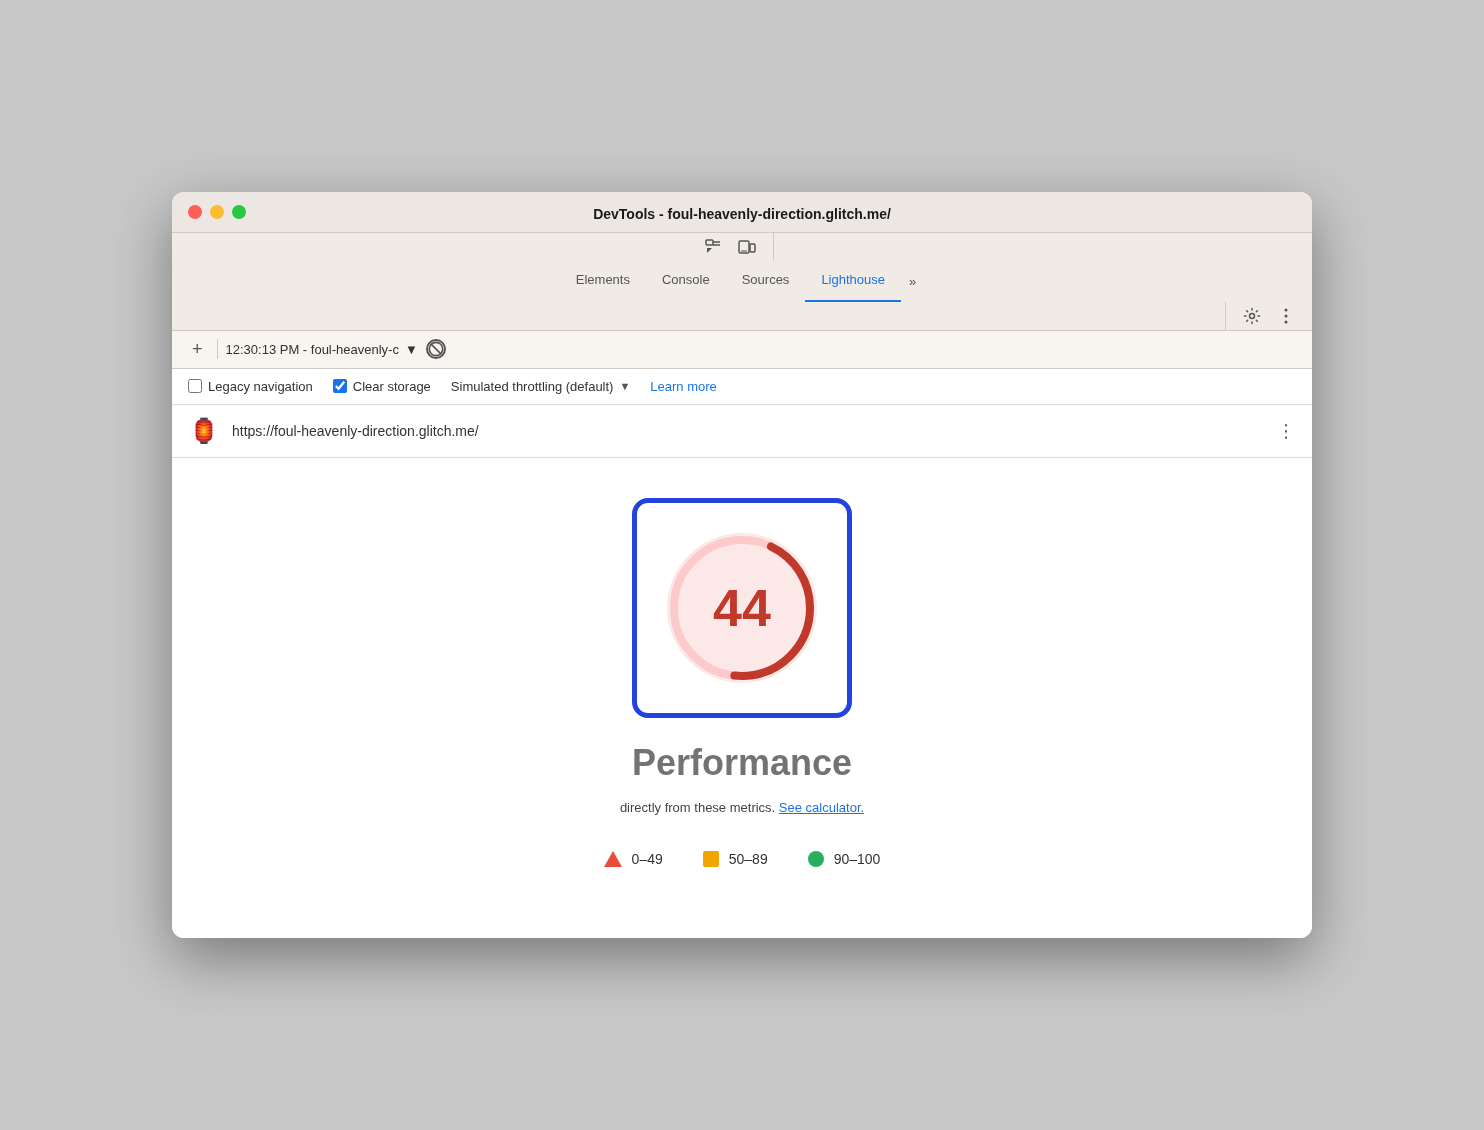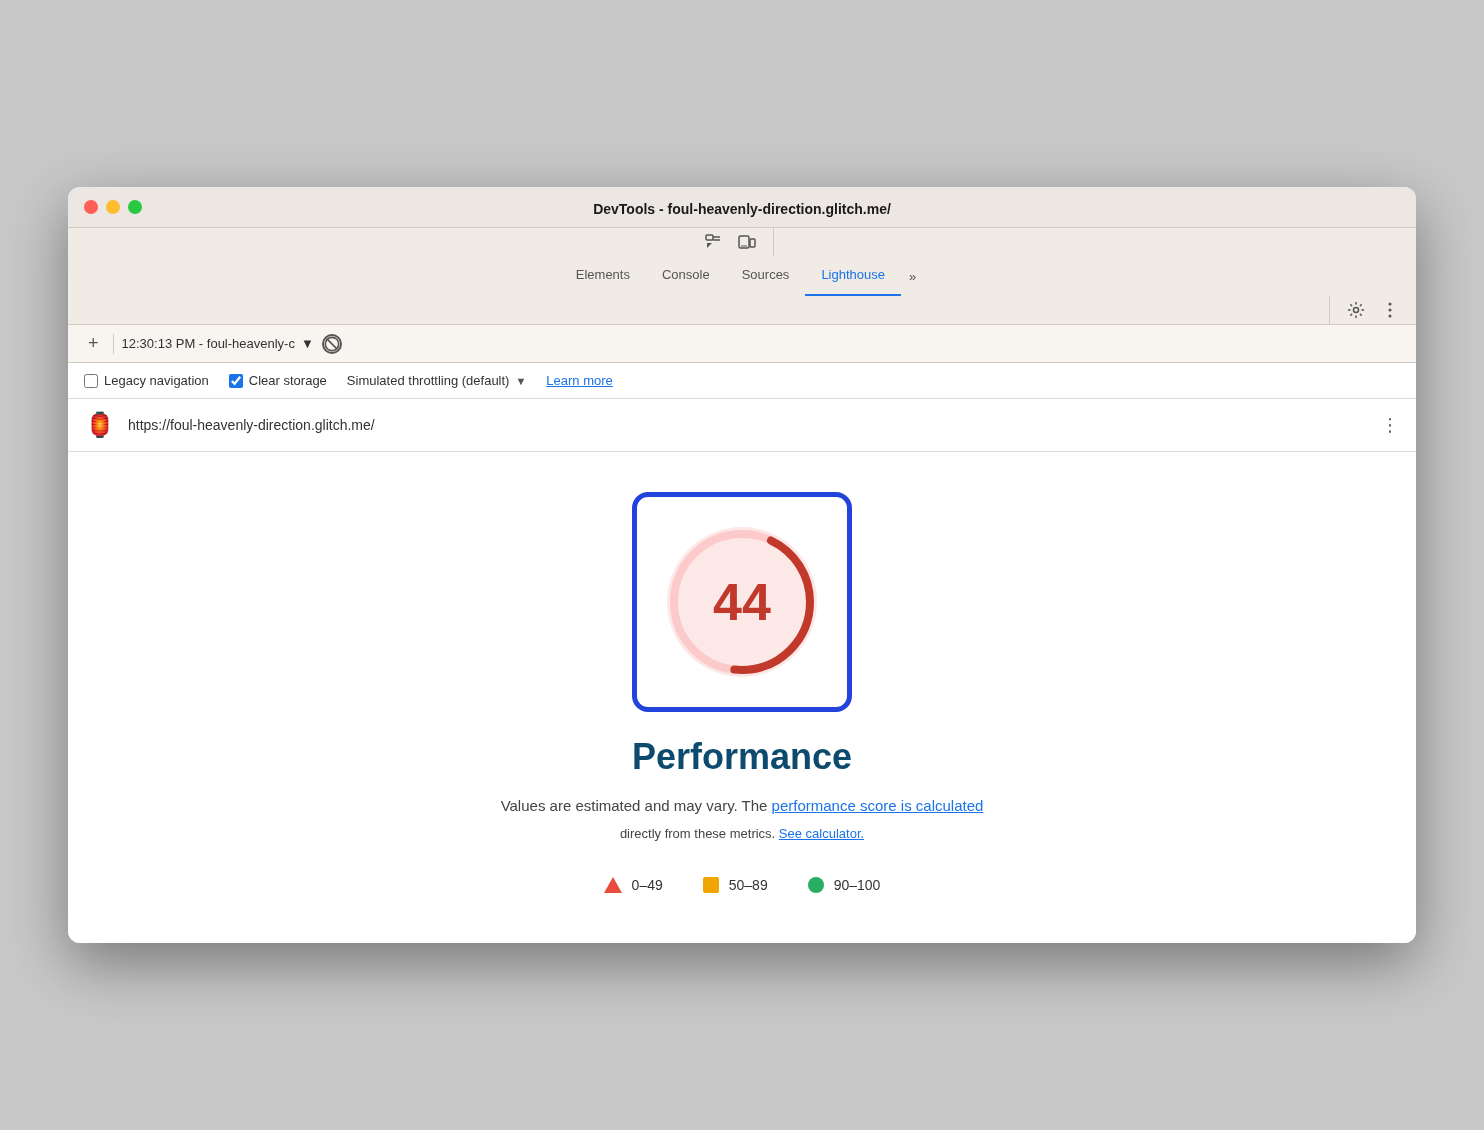--- a/index.html
+++ b/index.html
@@ -7,21 +7,21 @@
     body {
       background: #c8c8c8;
       display: flex;
       align-items: center;
       justify-content: center;
       min-height: 100vh;
       font-family: -apple-system, BlinkMacSystemFont, 'Segoe UI', sans-serif;
     }
 
     .window {
-      width: 1348px;
+      width: 1140px;
       background: #f5f0eb;
       border-radius: 12px;
       box-shadow: 0 20px 60px rgba(0,0,0,0.4);
       overflow: hidden;
     }
 
     
     .title-bar {
       background: #ece7e2;
       padding: 14px 16px 10px;
@@ -206,21 +206,20 @@
       gap: 6px;
     }
 
     .dropdown-arrow {
       color: #555;
       font-size: 11px;
     }
 
     .learn-more-link {
       color: #1a73e8;
-      text-decoration: underline;
       cursor: pointer;
     }
 
     
     .url-bar {
       background: #ffffff;
       display: flex;
       align-items: center;
       padding: 10px 16px;
       border-bottom: 1px solid #e0dbd5;
@@ -300,21 +299,21 @@
       top: 0;
       left: 0;
       width: 150px;
       height: 150px;
     }
 
     
     .performance-label {
       font-size: 36px;
       font-weight: 700;
-      color: #0c4a6e;
+      color: #737373;
       margin-bottom: 16px;
     }
 
     
     .description {
       font-size: 15px;
       color: #444;
       text-align: center;
       max-width: 680px;
       line-height: 1.6;
@@ -481,23 +480,20 @@
             <circle cx="75" cy="75" r="68" fill="none" stroke="#fccaca" stroke-width="8"></circle>
             <circle cx="75" cy="75" r="68" fill="none" stroke="#c0392b" stroke-width="8" stroke-dasharray="191 236" stroke-dashoffset="-30" stroke-linecap="round" transform="rotate(-90 75 75)"></circle>
           </svg>
           <span class="score-number">44</span>
         </div>
       </div>
     </div>
 
     <div class="performance-label">Performance</div>
 
-    <div class="description">
-      <span>Values are estimated and may vary. The </span><a>performance score is calculated</a>
-    </div>
     <div class="description-line2">
       <span>directly from these metrics. </span><a>See calculator.</a>
     </div>
 
     <div class="legend">
       <div class="legend-item">
         <div class="legend-triangle"></div>
         <span>0–49</span>
       </div>
       <div class="legend-item">

